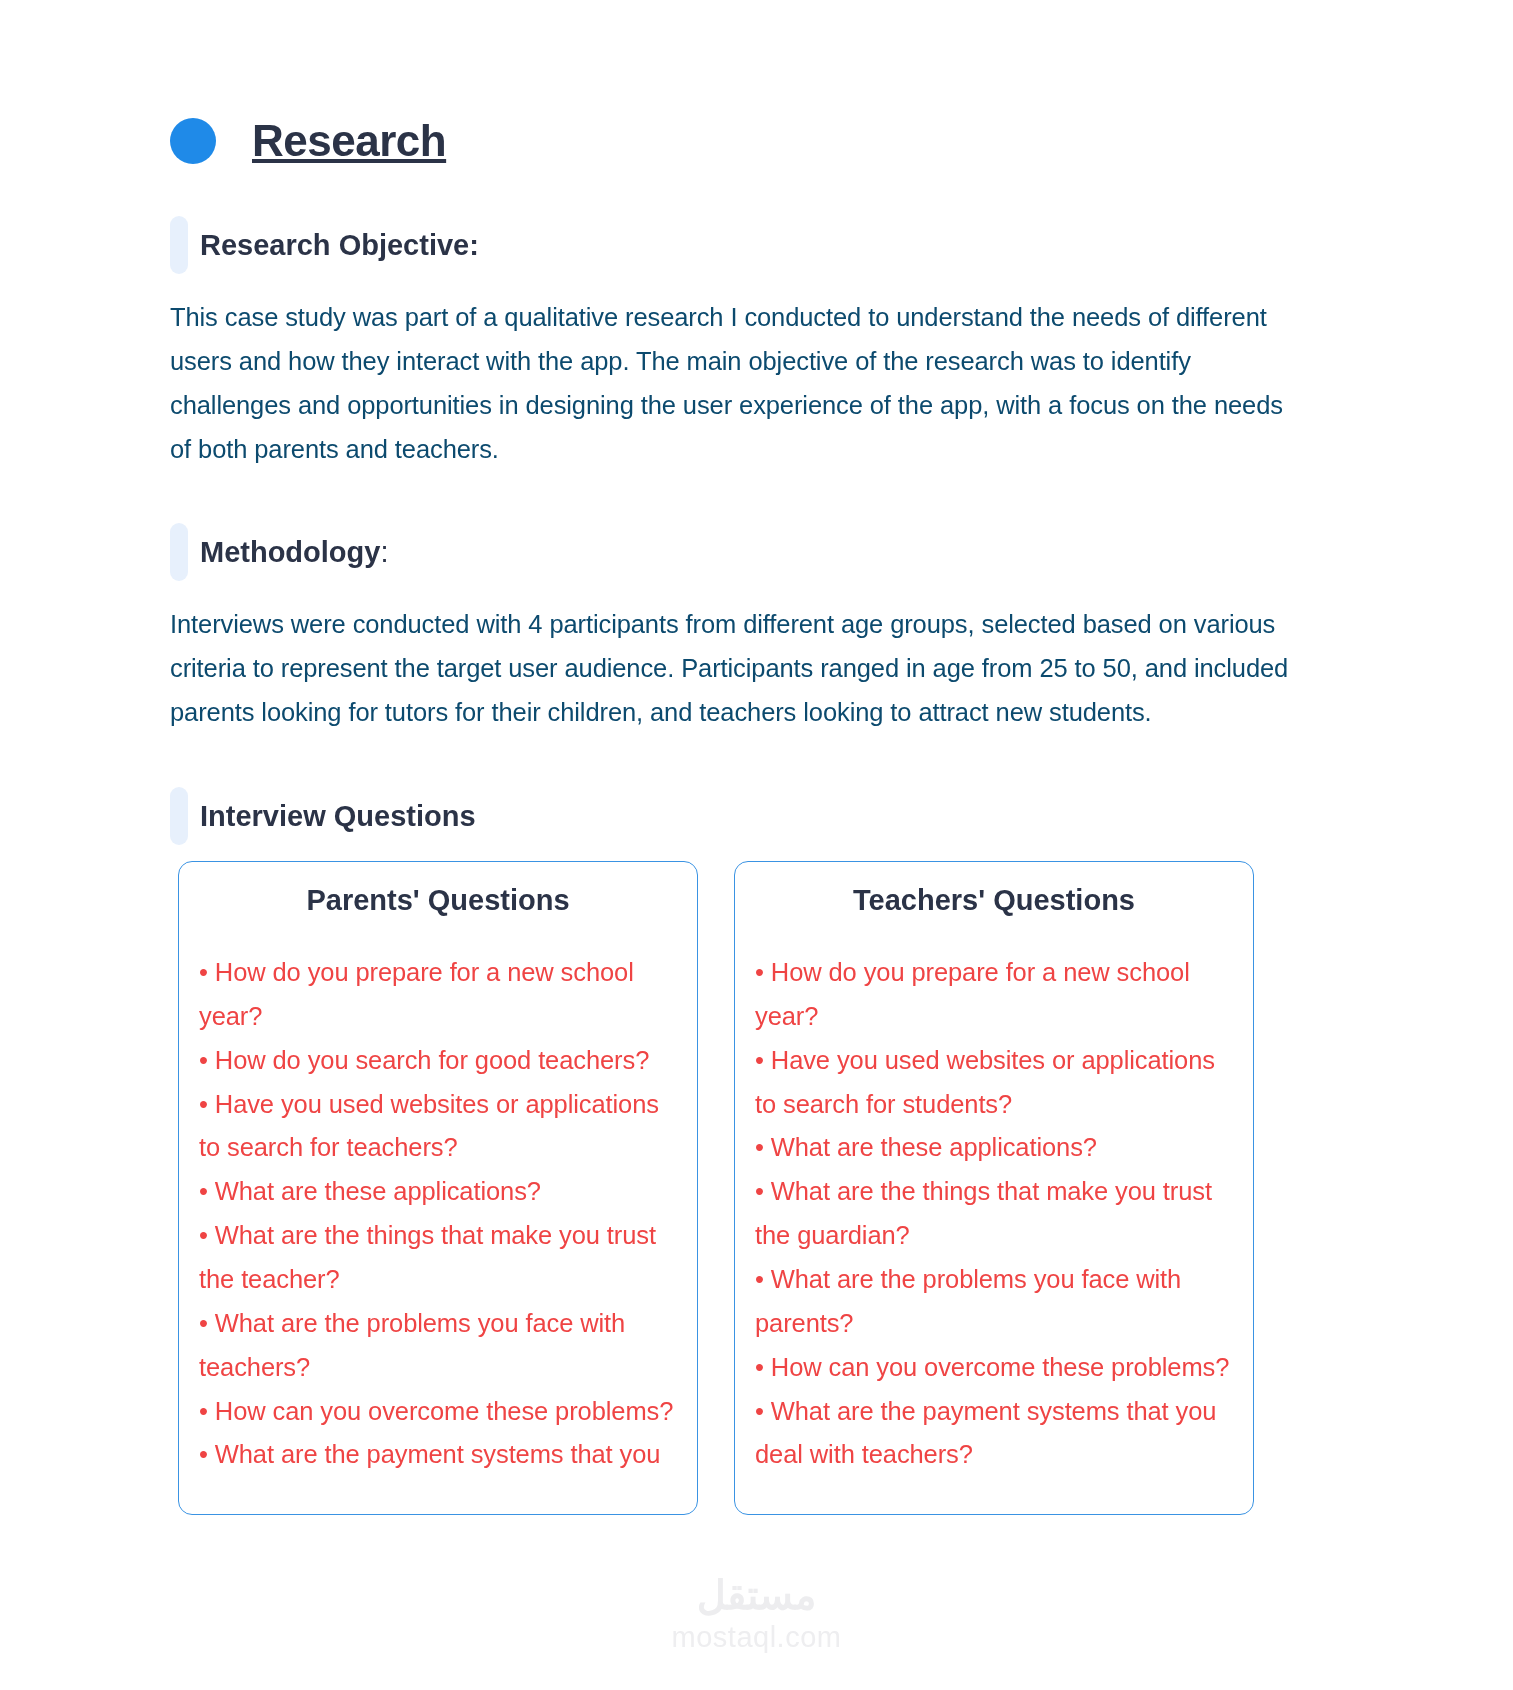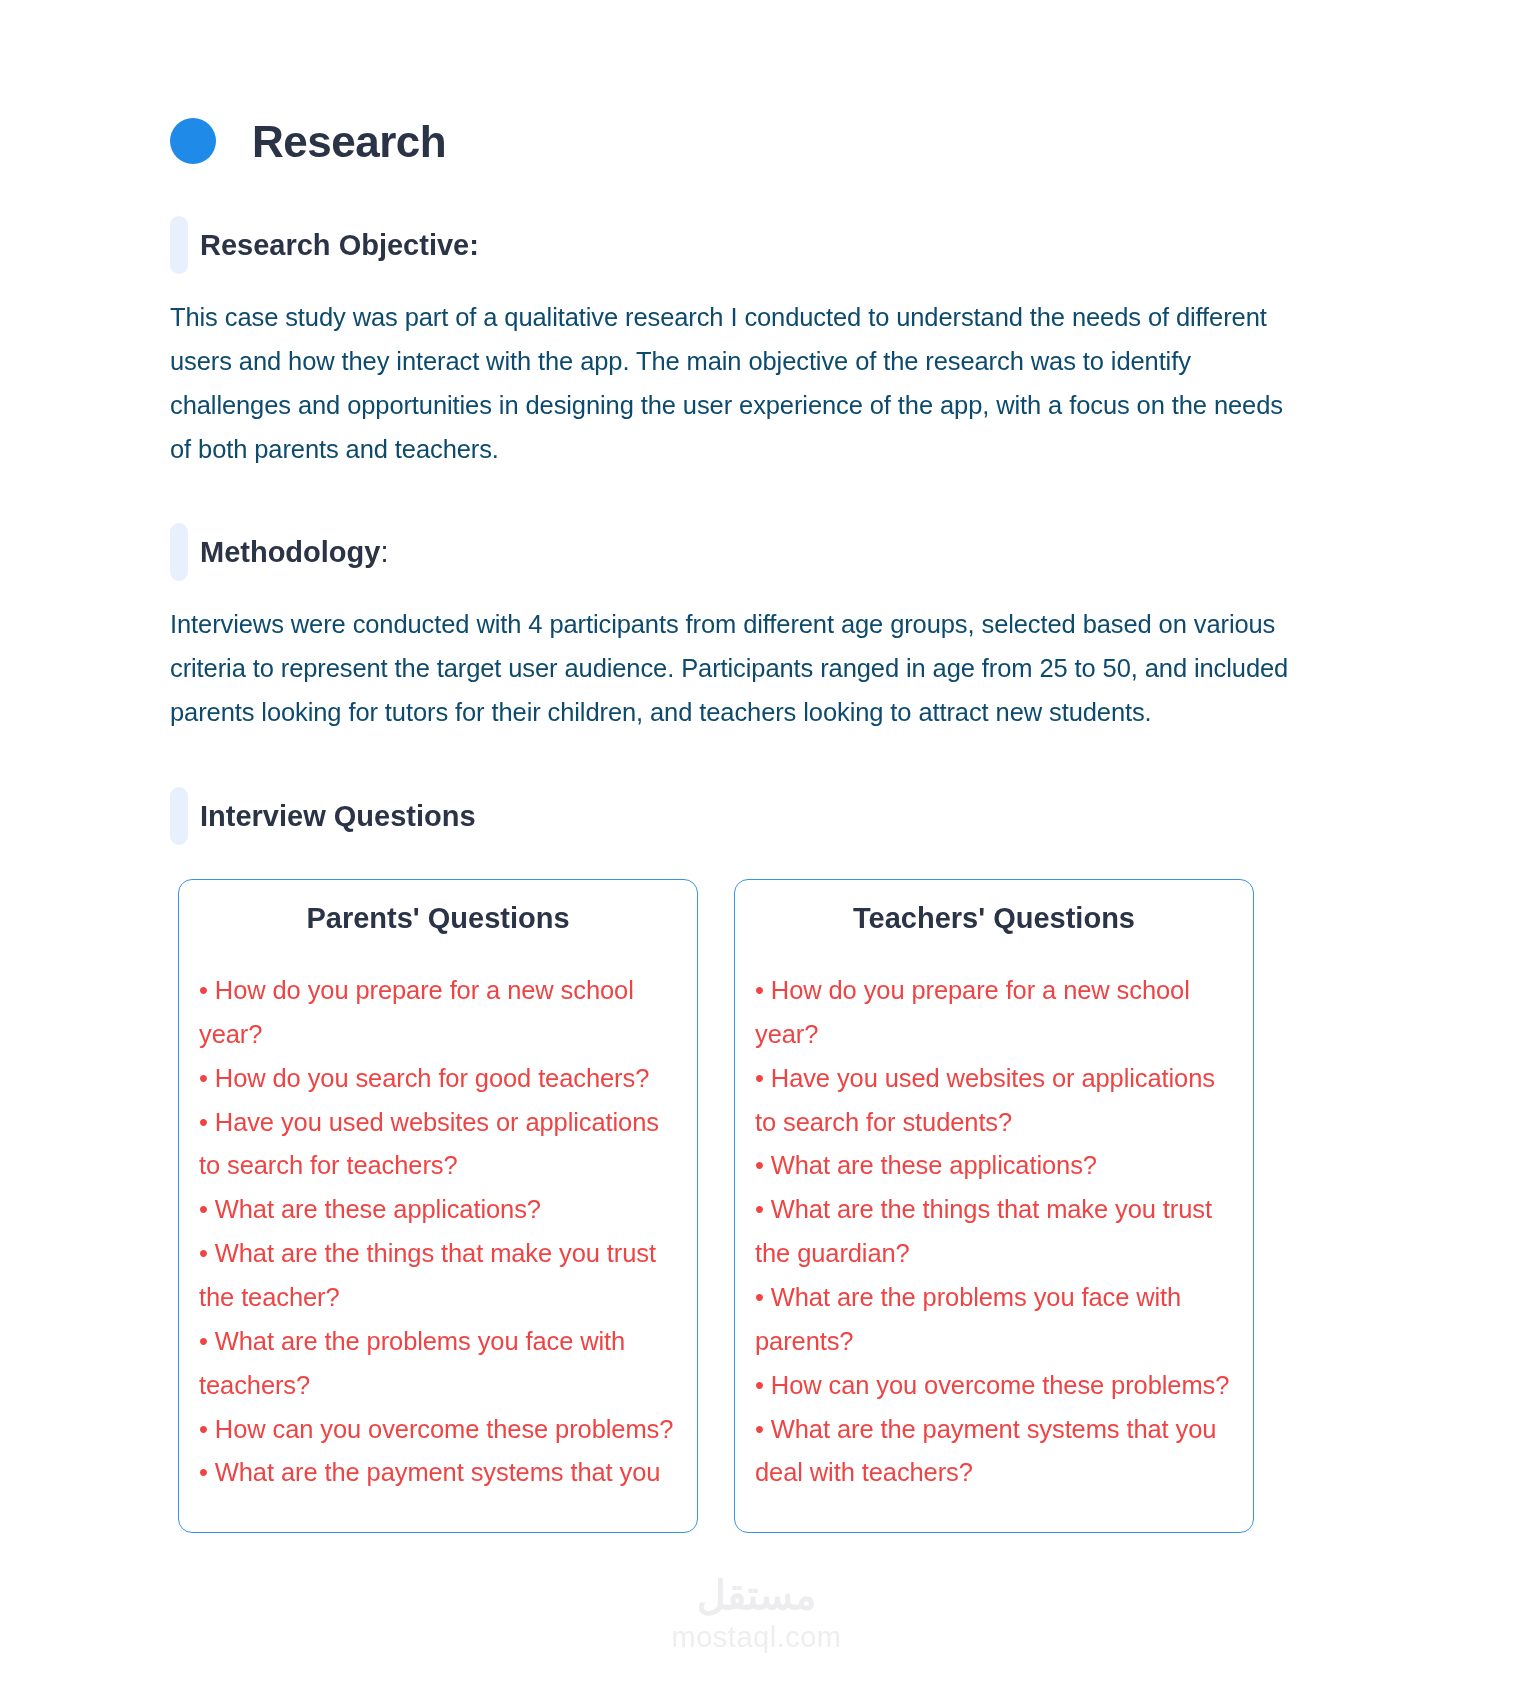--- a/index.html
+++ b/index.html
@@ -27,23 +27,24 @@
   .content {
     position: absolute;
     left: 170px;
     top: 0;
     width: 1120px;
   }
 
   
   .header {
     display: flex;
-    align-items: flex-end;
+    align-items: center;
     gap: 36px;
     padding-top: 118px;
+    text-decoration: underline;
   }
   .header-dot {
     width: 46px;
     height: 46px;
     border-radius: 50%;
     background: #1f8ae8;
     flex: 0 0 auto;
   }
   .header-title {
     font-size: 44px;
@@ -87,21 +88,21 @@
     font-size: 25.5px;
     line-height: 1.72;
     color: #0c4a6e;
     letter-spacing: -0.1px;
   }
 
   
   .cards {
     display: flex;
     gap: 36px;
-    margin-top: 34px;
+    margin-top: 16px;
     padding-left: 8px;
   }
   .card {
     width: 520px;
     height: 654px;
     box-sizing: border-box;
     border: 1.6px solid #3a93e3;
     border-radius: 14px;
     background: #ffffff;
     padding: 22px 20px 0 20px;

